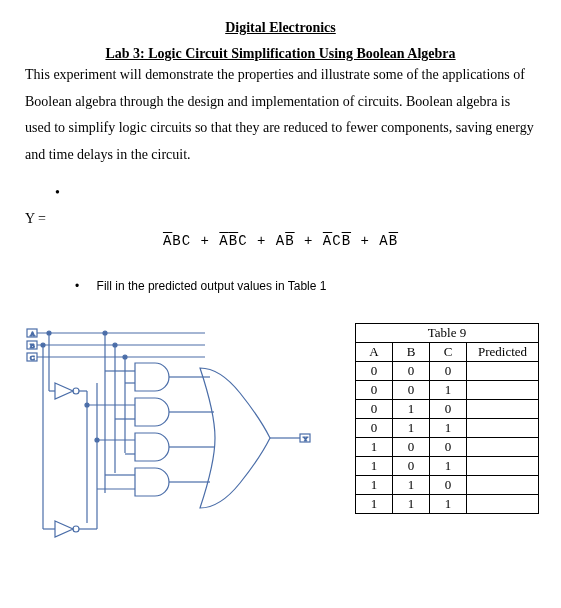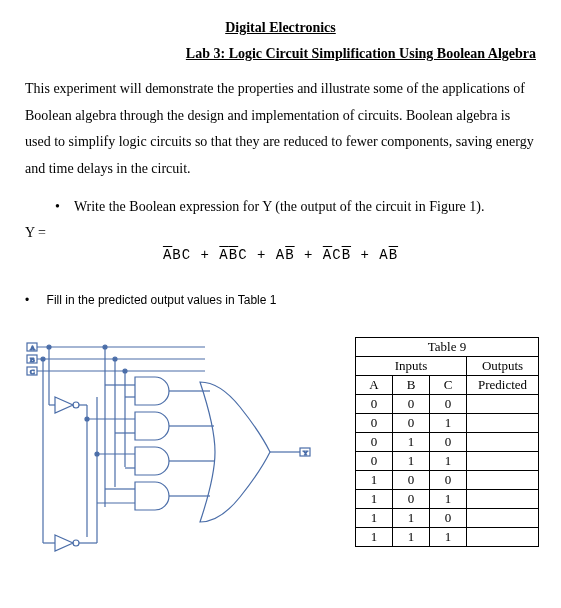--- a/index.html
+++ b/index.html
@@ -12,24 +12,23 @@
     box-sizing: border-box;
     background: #fff;
   }
   .title {
     text-align: center;
     font-weight: bold;
     margin-bottom: 10px;
     text-decoration: underline;
   }
   .subtitle {
-    text-align: right;
+    text-align: center;
     font-weight: bold;
     text-decoration: underline;
-    margin-bottom: 14px;
   }
   .para {
     line-height: 1.9;
     margin-bottom: 14px;
   }
   .bullet-row {
     display: flex;
     margin-left: 30px;
     margin-bottom: 8px;
     line-height: 1.5;
@@ -44,20 +43,21 @@
     font-family: Liberation Mono, monospace;
     font-size: 14px;
     letter-spacing: 1px;
     margin-bottom: 30px;
     text-align: center;
   }
   .ov { text-decoration: overline; }
   .bullet2 {
     font-family: Verdana, Arial, sans-serif;
     font-size: 12px;
+    margin-left: 50px;
     margin-bottom: 30px;
   }
   .bullet2 .dot { margin-right: 14px; }
   .content-row {
     display: flex;
     align-items: flex-start;
     gap: 30px;
   }
   .circuit-box {
     width: 300px;
@@ -81,21 +81,20 @@
 </head>
 <body>
 
 <div class="title">Digital Electronics</div>
 <div class="subtitle">Lab 3: Logic Circuit Simplification Using Boolean Algebra</div>
 
 <div class="para">This experiment will demonstrate the properties and illustrate some of the applications of Boolean algebra through the design and implementation of circuits. Boolean algebra is used to simplify logic circuits so that they are reduced to fewer components, saving energy and time delays in the circuit.</div>
 
 <div class="bullet-row">
   <span class="bullet-dot">•</span>
-  <span>Write the Boolean expression for Y (the output of the circuit in Figure 1).</span>
 </div>
 
 <div class="expr-label">Y =</div>
 
 <div class="handwritten">
   <span class="ov">A</span><span>B</span><span>C</span>
   <span> + </span>
   <span class="ov">A</span><span class="ov">B</span><span>C</span>
   <span> + </span>
   <span>A</span><span class="ov">B</span>
@@ -184,24 +183,20 @@
       </g>
     </svg>
   </div>
 
   <table class="truth">
     <tbody>
         <tr>
           <td colspan="4" class="title-cell">Table 9</td>
         </tr>
     <tr>
-      <td colspan="3">Inputs</td>
-      <td class="pred">Outputs</td>
-    </tr>
-    <tr>
       <td>A</td>
       <td>B</td>
       <td>C</td>
       <td class="pred">Predicted</td>
     </tr>
     </tbody>
       <tbody id="truth-rows">
         <tr>
           <td>0</td>
           <td>0</td>

